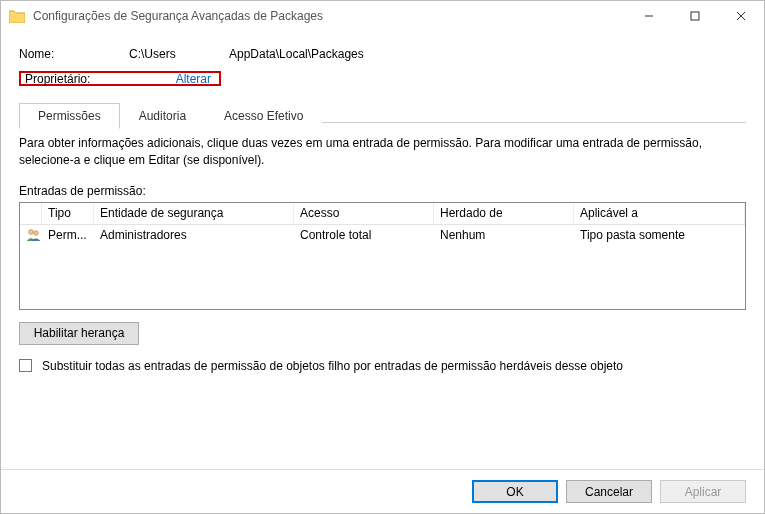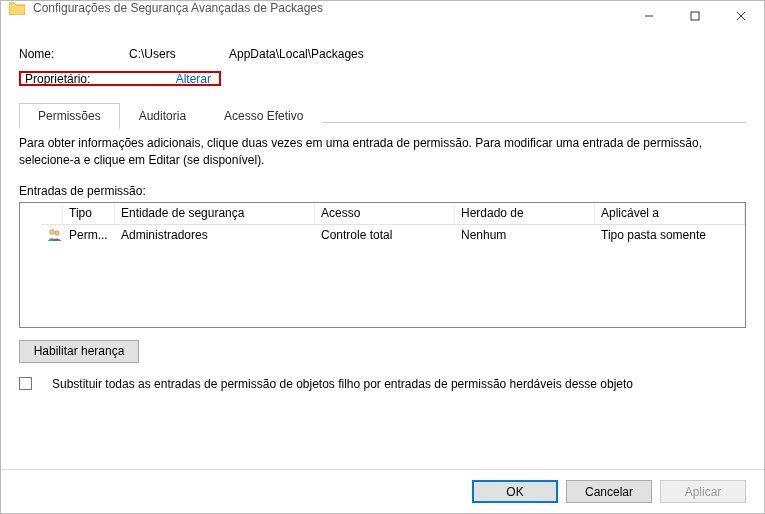--- a/index.html
+++ b/index.html
@@ -1,51 +1,51 @@
 <!DOCTYPE html>
 <html><head>
 <meta charset="utf-8">
 <style>
   * { box-sizing: border-box; font-family: "Segoe UI", Tahoma, sans-serif; }
   body { margin: 0; background: #fff; }
   .window { width: 765px; height: 514px; border: 1px solid #bbb; display: flex; flex-direction: column; background: #fff; }
-  .titlebar { height: 30px; display: flex; padding-left: 8px; background: #fff; }
+  .titlebar { height: 30px; display: flex; align-items: center; padding-left: 8px; background: #fff; }
   .titlebar .icon { width: 16px; height: 14px; margin-right: 8px; }
   .titlebar .title { font-size: 12px; color: #555; flex: 1; white-space: nowrap; overflow: hidden; }
   .titlebar .wbtns { display: flex; }
   .wbtn { width: 46px; height: 30px; display: flex; align-items: center; justify-content: center; color: #555; }
   .wbtn svg { display: block; }
   .content { flex: 1; padding: 12px 18px 0 18px; display: flex; flex-direction: column; font-size: 12px; color: #000; }
   .row { display: flex; align-items: center; height: 22px; }
   .row .label { width: 110px; color: #000; }
   .row .value { color: #000; }
   .owner-box { border: 2px solid #c00; padding: 1px 4px; display: flex; align-items: center; width: 202px; height: 15px; margin-top: 6px; }
   .owner-box .label { width: 100px; }
   .owner-link { color: #0066cc; margin-left: auto; padding-right: 4px; cursor: pointer; }
   .tabs { display: flex; margin-top: 10px; border-bottom: 1px solid #ccc; }
   .tab { padding: 5px 18px; font-size: 12px; border: 1px solid transparent; border-bottom: none; color: #333; cursor: pointer; position: relative; top: 7px; background: #fff; }
   .tab.active { border: 1px solid #ccc; border-bottom: 1px solid #fff; }
   .info-text { margin-top: 12px; line-height: 1.45; color: #000; }
   .entries-label { margin-top: 14px; }
-  .entries-box { border: 1px solid #888; margin-top: 4px; height: 126px; background: #fff; display: flex; flex-direction: column; overflow: hidden; padding-left: 21px; }
+  .entries-box { border: 1px solid #888; margin-top: 4px; height: 108px; background: #fff; display: flex; flex-direction: column; overflow: hidden; }
   .head-row { display: flex; height: 22px; border-bottom: 1px solid #e3e3e3; align-items: center; background: #fff; }
   .head-row .cell { padding-left: 6px; font-size: 12px; color: #000; border-right: 1px solid #eee; height: 100%; display: flex; align-items: center; }
   .data-row { display: flex; height: 20px; align-items: center; }
   .data-row .cell { padding-left: 6px; font-size: 12px; color: #000; white-space: nowrap; overflow: hidden; }
   .c-icon { width: 22px; display:flex; align-items:center; justify-content:center; }
   .c-type { width: 52px; }
   .c-entity { width: 200px; }
   .c-access { width: 140px; }
   .c-from { width: 140px; }
   .c-apply { flex: 1; }
   .btn-row { display: flex; gap: 14px; margin-top: 10px; }
   .btn { min-width: 84px; height: 23px; border: 1px solid #aaa; background: #e1e1e1; font-size: 12px; padding: 0 12px; display: inline-flex; align-items: center; justify-content: center; cursor: pointer; }
   .btn.disabled { color: #9a9a9a; background: #efefef; border-color: #ccc; cursor: default; }
   .btn.wide { min-width: 120px; }
-  .chk-row { display: flex; align-items: center; margin-top: 14px; gap: 20px; }
+  .chk-row { display: flex; align-items: center; margin-top: 14px; gap: 10px; }
   .chk { width: 13px; height: 13px; border: 1px solid #767676; background: #fff; }
   .spacer { flex: 1; }
   .footer { border-top: 1px solid #ddd; padding: 10px 18px 10px 0; display: flex; justify-content: flex-end; gap: 8px; }
   .footer .btn.primary { border: 2px solid #0078d7; background: #e1e1e1; }
 </style>
 </head>
 <body>
 
 <div class="window">
   <div class="titlebar">

